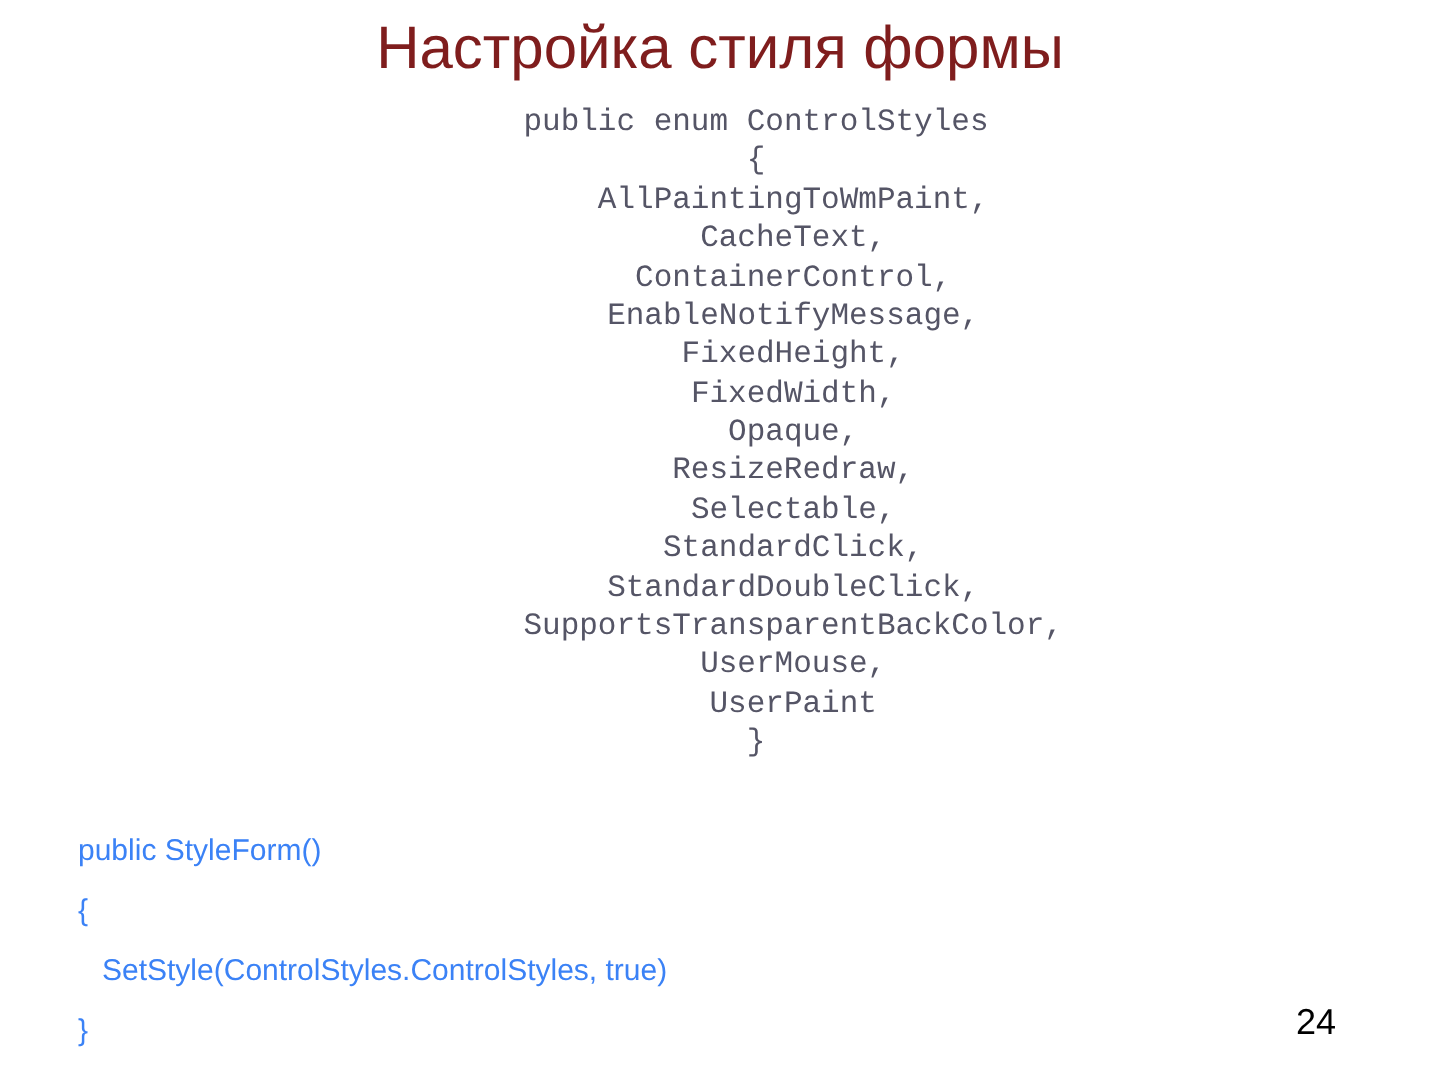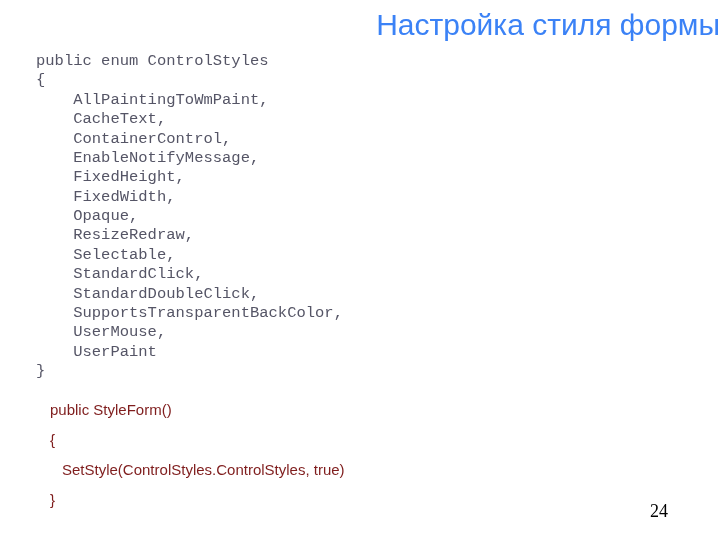--- a/index.html
+++ b/index.html
@@ -4,53 +4,54 @@
   <style>
     * { margin: 0; padding: 0; box-sizing: border-box; }
     body {
       width: 720px;
       height: 540px;
       background: #ffffff;
       font-family: Arial, Helvetica, sans-serif;
       position: relative;
     }
     .slide-title {
-      text-align: right;
+      text-align: center;
       font-size: 30px;
       font-weight: normal;
-      color: #3b82f6;
+      color: #7f1d1d;
       padding-top: 8px;
       padding-bottom: 10px;
     }
     .code-block {
       font-family: "Courier New", Courier, monospace;
       font-size: 15.5px;
       color: #555566;
       white-space: pre;
       padding-left: 36px;
       line-height: 1.25;
+      text-align: center;
     }
     .snippet {
       font-family: Arial, Helvetica, sans-serif;
       font-size: 15px;
-      color: #7f1d1d;
-      padding-left: 50px;
+      color: #3b82f6;
+      padding-left: 39px;
       line-height: 2.0;
-      margin-top: 14px;
+      margin-top: 30px;
     }
     .snippet .indent {
       padding-left: 12px;
     }
     .page-number {
       position: absolute;
       bottom: 18px;
       right: 52px;
       font-size: 18px;
       color: #000000;
-      font-family: Liberation Serif, serif;
+      font-family: Liberation Sans, sans-serif;
     }
   </style>
 </head>
 <body>
 
 <div class="slide-title">Настройка стиля формы</div>
 
 <div class="code-block">public enum ControlStyles
 {
     AllPaintingToWmPaint,

